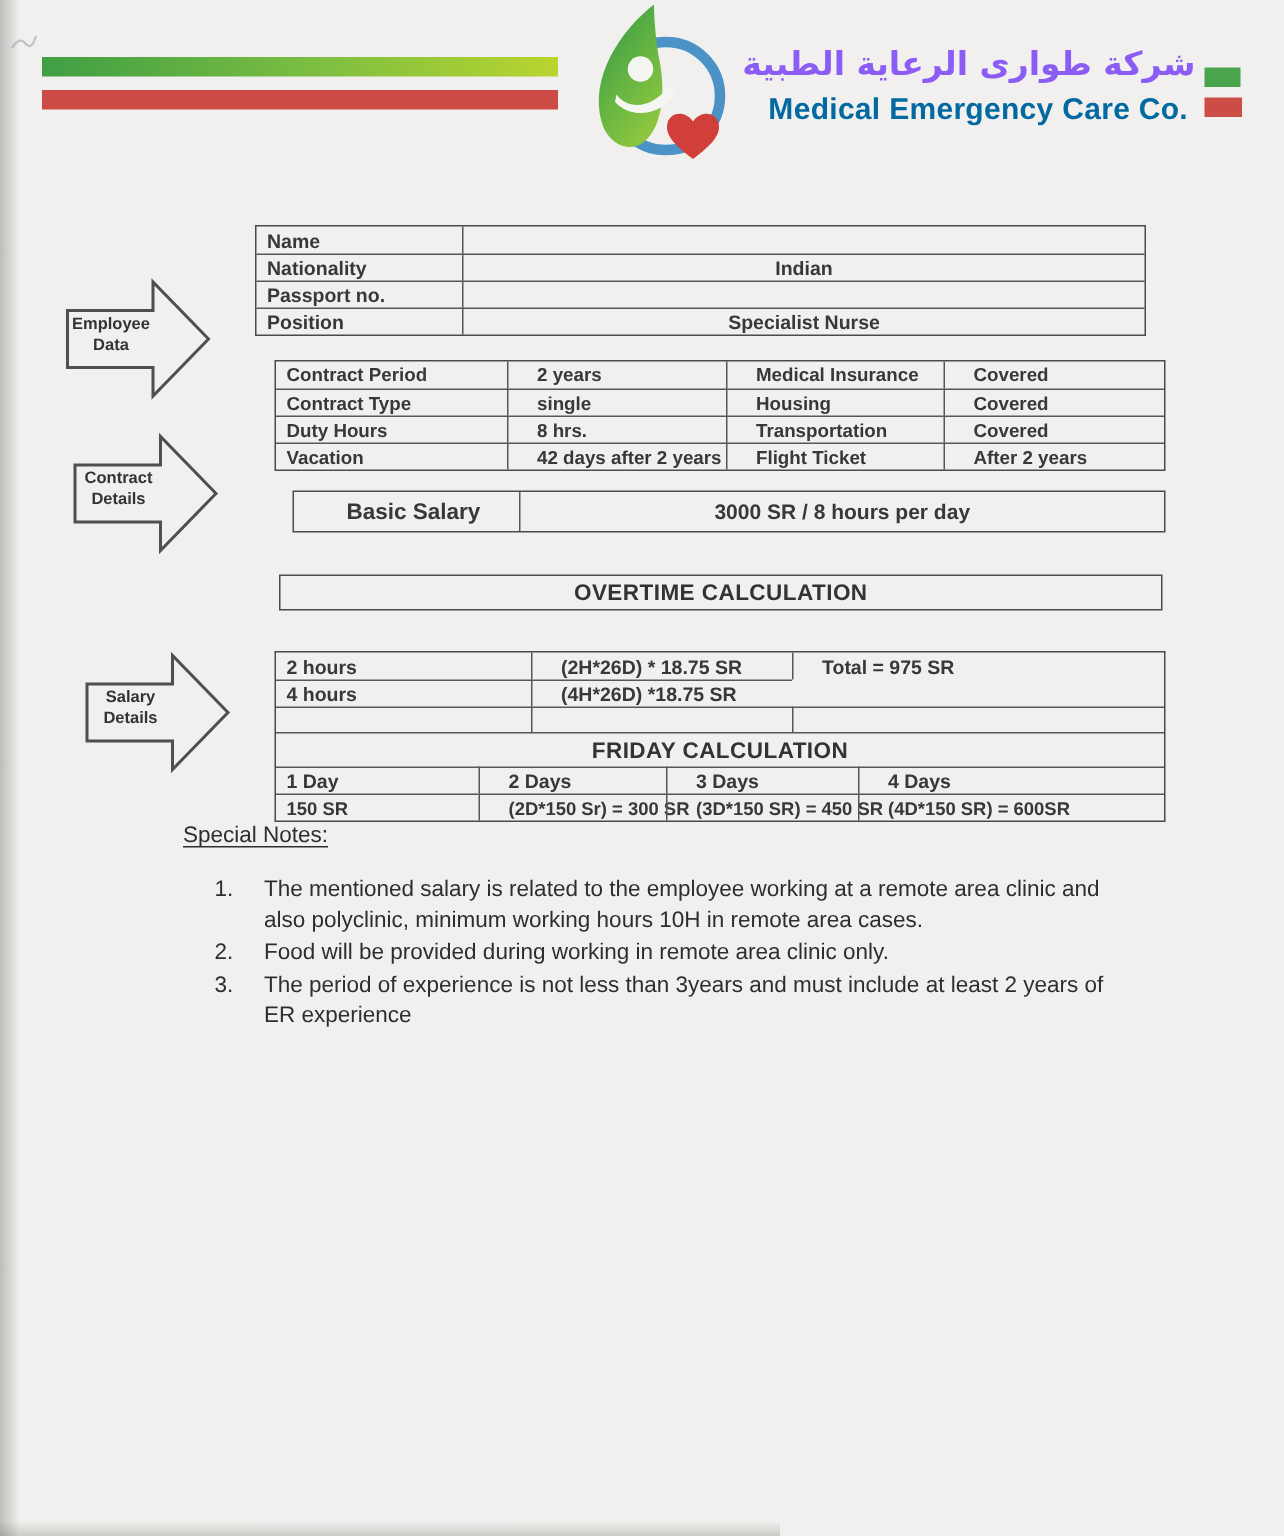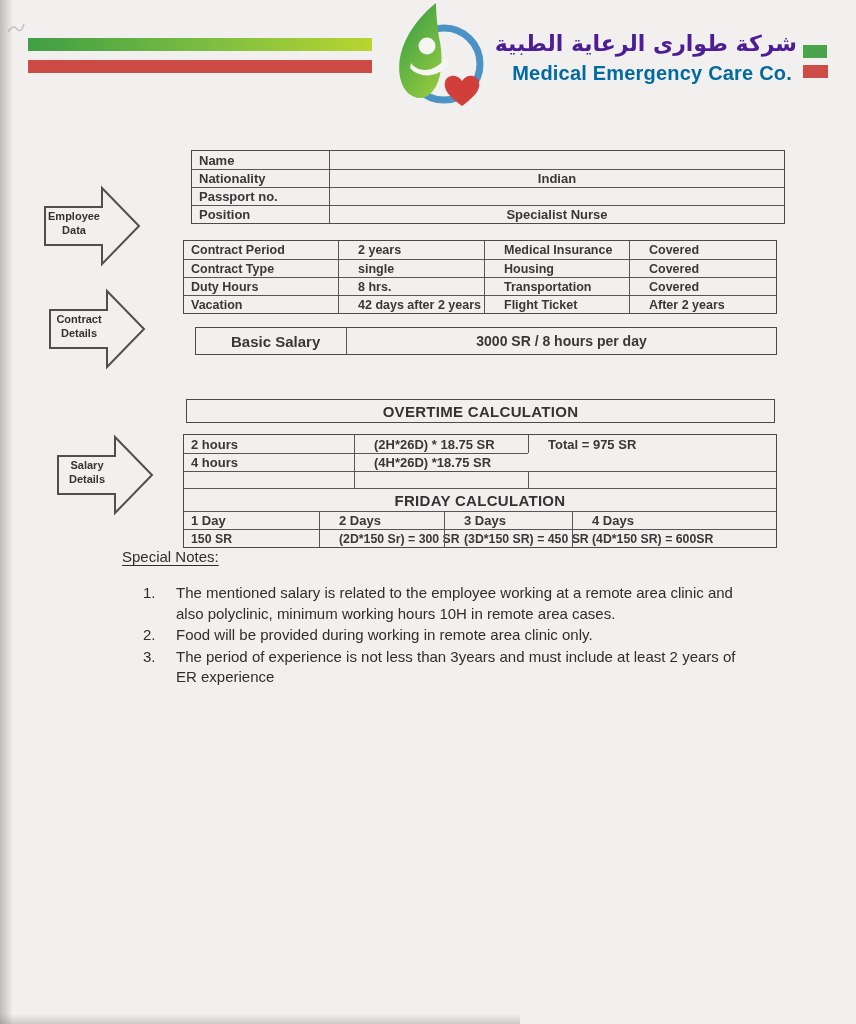--- a/index.html
+++ b/index.html
@@ -15,21 +15,21 @@
     background:linear-gradient(90deg,rgba(70,70,66,.30),rgba(70,70,66,0));}
   .edge-bottom{left:0;bottom:0;width:520px;height:10px;
     background:linear-gradient(0deg,rgba(70,70,66,.22),rgba(70,70,66,0));}
   
   .bar-green{left:28px;top:38px;width:344px;height:13px;
     background:linear-gradient(90deg,#3f9e44,#7fbf41 55%,#b9d52f);}
   .bar-red{left:28px;top:60px;width:344px;height:13px;background:#cc4b45;}
   .sq-green{left:803px;top:45px;width:24px;height:13px;background:#4aa44c;}
   .sq-red{left:803px;top:65px;width:25px;height:13px;background:#cb4d45;}
   .co-ar{right:59px;top:30px;width:330px;text-align:right;direction:rtl;
-    font-family:"DejaVu Sans",sans-serif;font-weight:bold;font-size:22px;line-height:28px;color:#4c1d95;}
+    font-family:"DejaVu Sans",sans-serif;font-weight:bold;font-size:22px;line-height:28px;color:#8b5cf6;}
   .co-en{right:64px;top:60px;width:330px;text-align:right;
     font-weight:bold;font-size:20px;line-height:26px;color:#0369a1;letter-spacing:.2px;}
   
   .arrow{width:100px;height:82px;}
   .arrow svg{position:absolute;left:0;top:0;}
   .arrow .lbl{position:absolute;left:2px;top:25px;width:60px;text-align:center;
     font-weight:bold;font-size:11px;line-height:13.5px;color:#333;}
   .arrow .lbl span{display:block;}
   
   .tbl{position:absolute;border:1.6px solid #4a4a4a;}
@@ -116,21 +116,21 @@
 <div class="abs arrow" style="left:55px;top:434px">
   <svg width="100" height="82">
     <polygon points="3,22 60,22 60,3 97,41 60,79 60,60 3,60" fill="#f1f0ee" stroke="#4f4f4f" stroke-width="2"></polygon>
   </svg>
   <div class="lbl">
     <span>Salary</span>
     <span>Details</span>
   </div>
 </div>
 
-<div class="tbl" id="t1" style="left:191px;top:150px;width:592px">
+<div class="tbl" id="t1" style="left:170px;top:150px;width:592px">
   <div class="trow">
     <div class="tc">Name</div>
     <div class="tc bl center"></div>
   </div>
   <div class="trow">
     <div class="tc bt">Nationality</div>
     <div class="tc bt bl center">Indian</div>
   </div>
   <div class="trow">
     <div class="tc bt">Passport no.</div>
@@ -169,21 +169,21 @@
   </div>
 </div>
 
 <div class="tbl" id="basic" style="left:195px;top:327px;width:580px">
   <div class="trow">
     <div class="tc blabel">Basic Salary</div>
     <div class="tc bl center bval">3000 SR / 8 hours per day</div>
   </div>
 </div>
 
-<div class="abs boxtitle" id="ot-title" style="left:186px;top:399px;width:589px">OVERTIME CALCULATION</div>
+<div class="abs boxtitle" id="ot-title" style="left:186px;top:383px;width:589px">OVERTIME CALCULATION</div>
 
 <div class="tbl" id="salary" style="left:183px;top:434px;width:592px">
   <div class="trow ot">
     <div class="tc">2 hours</div>
     <div class="tc bl">(2H*26D) * 18.75 SR</div>
     <div class="tc bl">Total = 975 SR</div>
   </div>
   <div class="trow ot">
     <div class="tc bt">4 hours</div>
     <div class="tc bt bl">(4H*26D) *18.75 SR</div>

